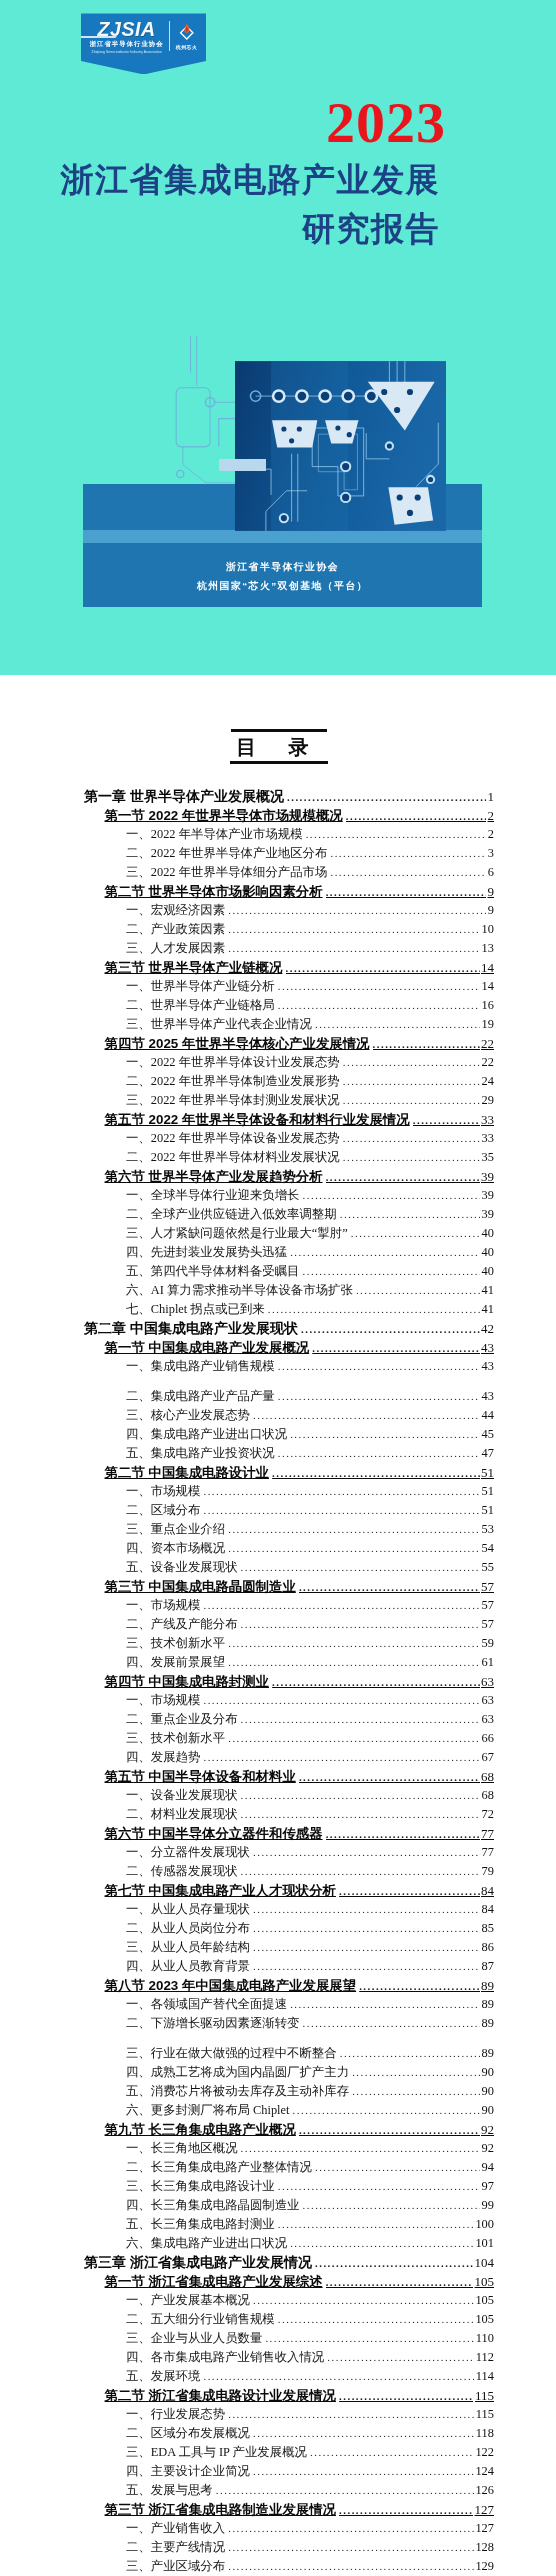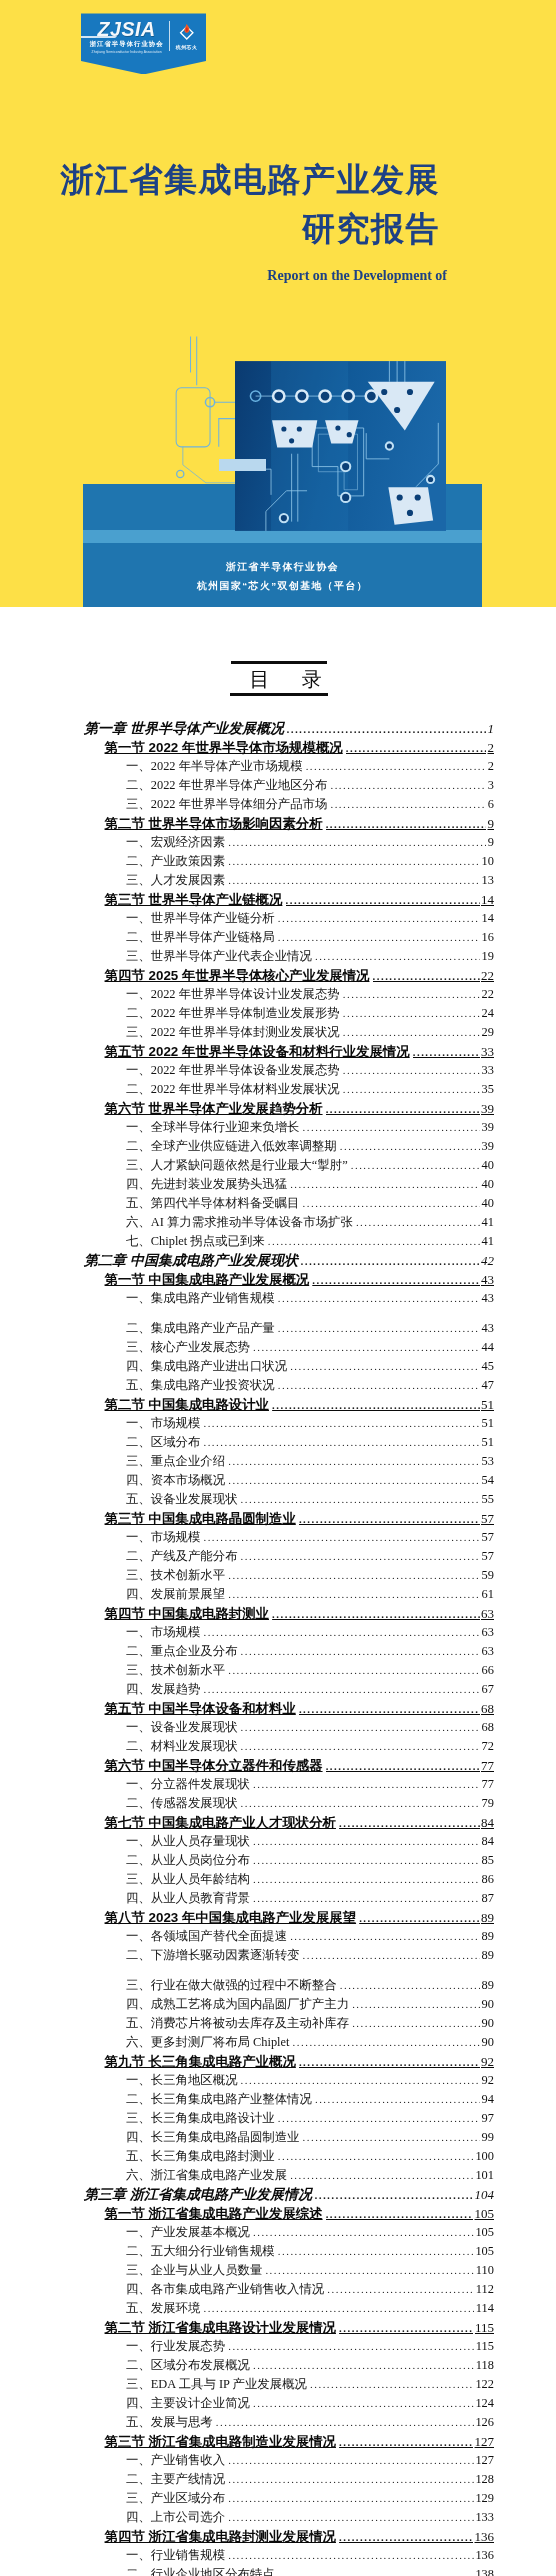--- a/index.html
+++ b/index.html
@@ -1,20 +1,20 @@
 <!DOCTYPE html>
 <html style="font-size:8.2px"><head>
 <meta charset="utf-8">
 <style>
   html,body{margin:0;padding:0;background:#ffffff;}
   body{width:556px;font-family:"Liberation Sans",sans-serif;color:#111;}
   .page{position:relative;width:556px;min-height:3491px;background:#fff;overflow:hidden;}
 
   
-  .cover{position:relative;height:607px;background:#fde047;}
+  .cover{position:relative;height:675px;background:#5eead4;}
 
   .badge{position:absolute;left:81px;top:13.4px;width:125px;height:61px;background:#1878bf;
          clip-path:polygon(0 0,100% 0,100% 78%,50% 100%,0 78%);}
   .badge-inner{display:flex;align-items:center;justify-content:center;padding-top:5.2px;}
   .badge-left{text-align:center;}
   .zjsia{font-family:"Liberation Sans",sans-serif;font-style:italic;font-weight:800;
          font-size:19.6px;color:#f4f8fc;line-height:20.6px;letter-spacing:0.5px;text-shadow:0.5px 0.5px 0.5px rgba(0,0,0,.25);}
   .zjsia-swoosh{height:1.5px;width:41px;background:#e8f1fa;transform:skewX(-45deg) translateX(-14.4px);margin-top:-3.1px;border-radius:1px;opacity:.9;}
   .badge-cn{font-size:6.4px;color:#fff;letter-spacing:1px;margin-top:2.6px;font-weight:700;}
   .badge-en{font-size:3.3px;color:#dcebf7;margin-top:1px;letter-spacing:0.1px;}
@@ -40,28 +40,28 @@
               font-weight:700;font-size:9.8px;letter-spacing:1.5px;}
   .banner-org.o1{top:77px;}
   .banner-org.o2{top:96px;}
 
   
   .toc{padding:54px 0 0 84px;width:410px;}
   .toc-header{width:98px;margin-left:146px;margin-bottom:24px;}
   .rule{height:2.6px;background:#0d0d0d;}
   .rule.top{width:96px;margin-left:1px;}
   .rule.bottom{width:98px;}
-  .toc-title-text{font-size:20px;font-weight:400;color:#0d0d0d;text-align:right;
+  .toc-title-text{font-size:20px;font-weight:700;color:#0d0d0d;text-align:left;
                   letter-spacing:6.2px;padding:3.6px 0 2.1px 6.2px;line-height:24px;
                   font-family:"Liberation Sans",sans-serif;}
 
   .toc-row{display:flex;align-items:baseline;height:19px;}
   .toc-row.gap{margin-top:11px;}
   .toc-row .t{white-space:nowrap;}
-  .lv-c{font-weight:700;font-size:14px;color:#0a0a0a;padding-left:0;font-family:"Liberation Sans",sans-serif;font-style:italic;}
+  .lv-c{font-weight:700;font-size:14px;color:#0a0a0a;padding-left:0;font-family:"Liberation Sans",sans-serif;}
   .lv-s{font-weight:700;font-size:13.4px;color:#0a0a0a;padding-left:20.6px;font-family:"Liberation Sans",sans-serif;text-decoration:underline;}
   .lv-i{font-weight:400;font-size:12.4px;color:#141414;padding-left:42px;font-family:"Liberation Serif",serif;}
   .dots{flex:1;overflow:hidden;white-space:nowrap;font-family:"Liberation Serif",serif;
         font-size:10.8px;letter-spacing:1.5px;color:#161616;margin:0 1.5px 0 3.1px;}
   .pg{font-family:"Liberation Serif",serif;font-size:12.4px;font-weight:400;color:#111;}
   .lv-c .pg,.lv-s .pg{font-size:13px;}
 </style>
 </head>
 <body>
 
@@ -82,28 +82,28 @@
           <svg width="15.5" height="17.5" viewBox="0 0 30 34">
             <path d="M15 7 L27 19 L15 31 L3 19 Z" fill="none" stroke="#ffffff" stroke-width="2.6"></path>
             <path d="M15 2 C18 7 21 9 20 14 C19.5 17.5 17 19 15 19 C13 19 10.8 17.5 10.5 14.5 C10.2 11 13 8 13.4 5.5 C13.6 4.2 14.2 3 15 2 Z" fill="#f15a24"></path>
             <path d="M15 8 C16.6 10.5 17.6 11.8 17.2 14.2 C16.9 16 16 17 15 17 C14 17 13.1 16 13 14.3 C12.9 12 14.3 10.2 15 8 Z" fill="#d9261c"></path>
           </svg>
           <div class="badge-sub">杭州芯火</div>
         </div>
       </div>
     </div>
 
+    <div class="year">2023</div>
 
     <div class="cn-title">
       <div>浙江省集成电路产业发展</div>
       <div>研究报告</div>
     </div>
 
     <div class="en-title">
-      <div>Report on the Development of</div>
     </div>
 
     <svg class="deco" viewBox="0 0 150 300">
       <g fill="none" stroke="#6fb3dd" stroke-width="2">
         <path d="M40 0 V70"></path>
         <path d="M52 0 V95"></path>
         <rect x="12" y="100" width="66" height="115" rx="10"></rect>
         <circle cx="78" cy="128" r="9" stroke-width="3"></circle>
         <path d="M87 128 H150"></path>
         <path d="M150 160 H95 V215"></path>
@@ -557,21 +557,21 @@
           <span class="t">四、长三角集成电路晶圆制造业</span>
           <span class="dots">................................................................................................................................................................</span>
           <span class="pg">99</span>
         </div>
         <div class="toc-row lv-i">
           <span class="t">五、长三角集成电路封测业</span>
           <span class="dots">................................................................................................................................................................</span>
           <span class="pg">100</span>
         </div>
         <div class="toc-row lv-i">
-          <span class="t">六、浙江省集成电路产业发展</span>
+          <span class="t">六、集成电路产业进出口状况</span>
           <span class="dots">................................................................................................................................................................</span>
           <span class="pg">101</span>
         </div>
         <div class="toc-row lv-c">
           <span class="t">第三章  浙江省集成电路产业发展情况</span>
           <span class="dots">................................................................................................................................................................</span>
           <span class="pg">104</span>
         </div>
         <div class="toc-row lv-s">
           <span class="t">第一节 浙江省集成电路产业发展综述</span>

